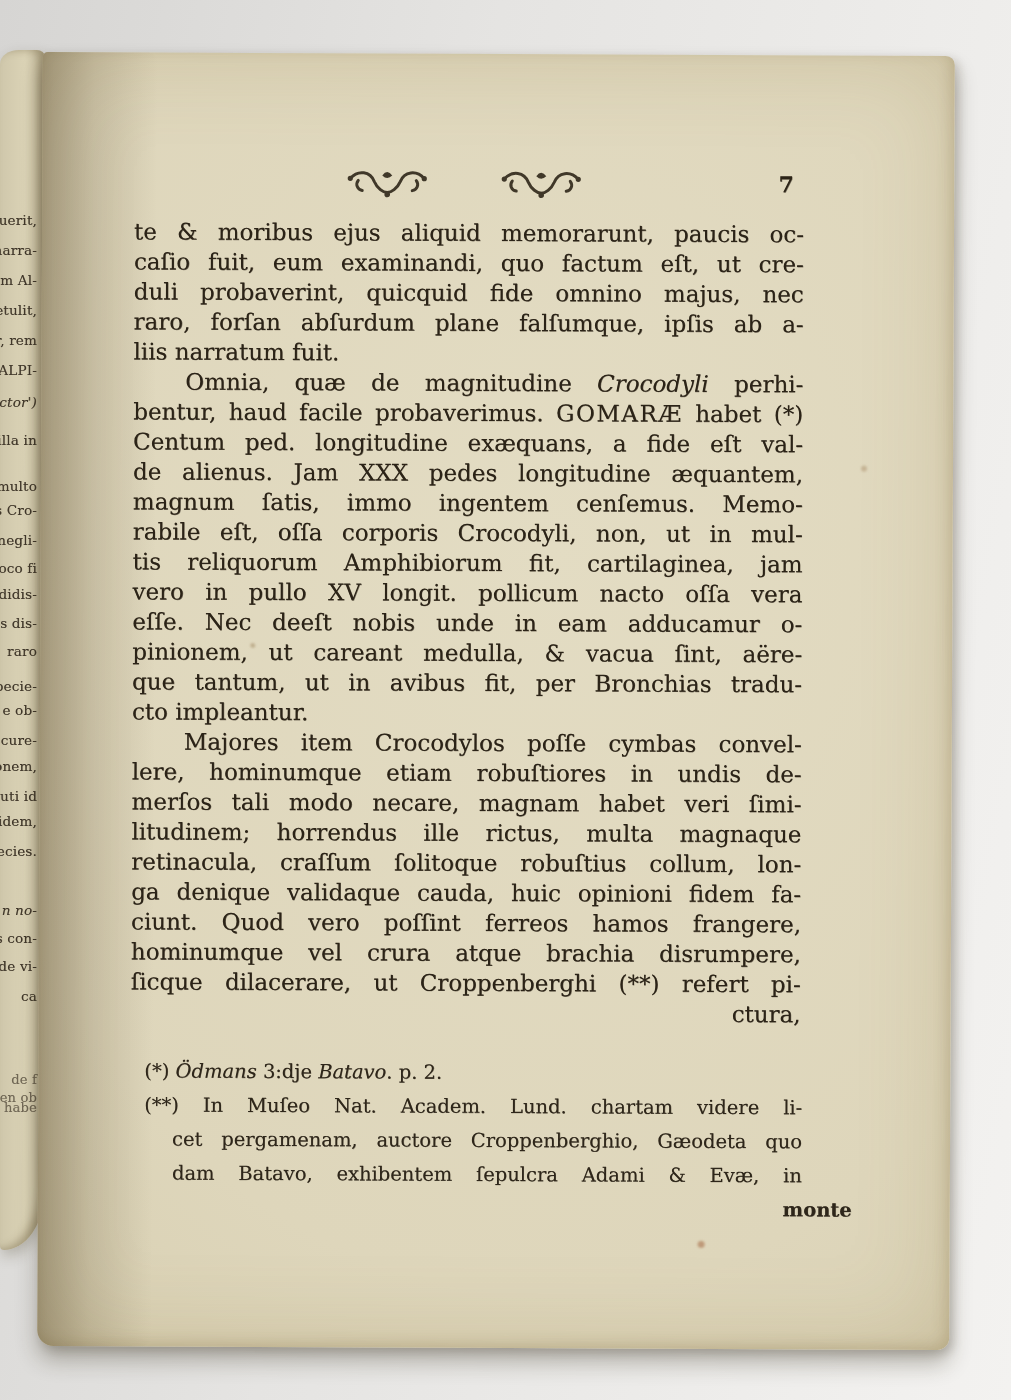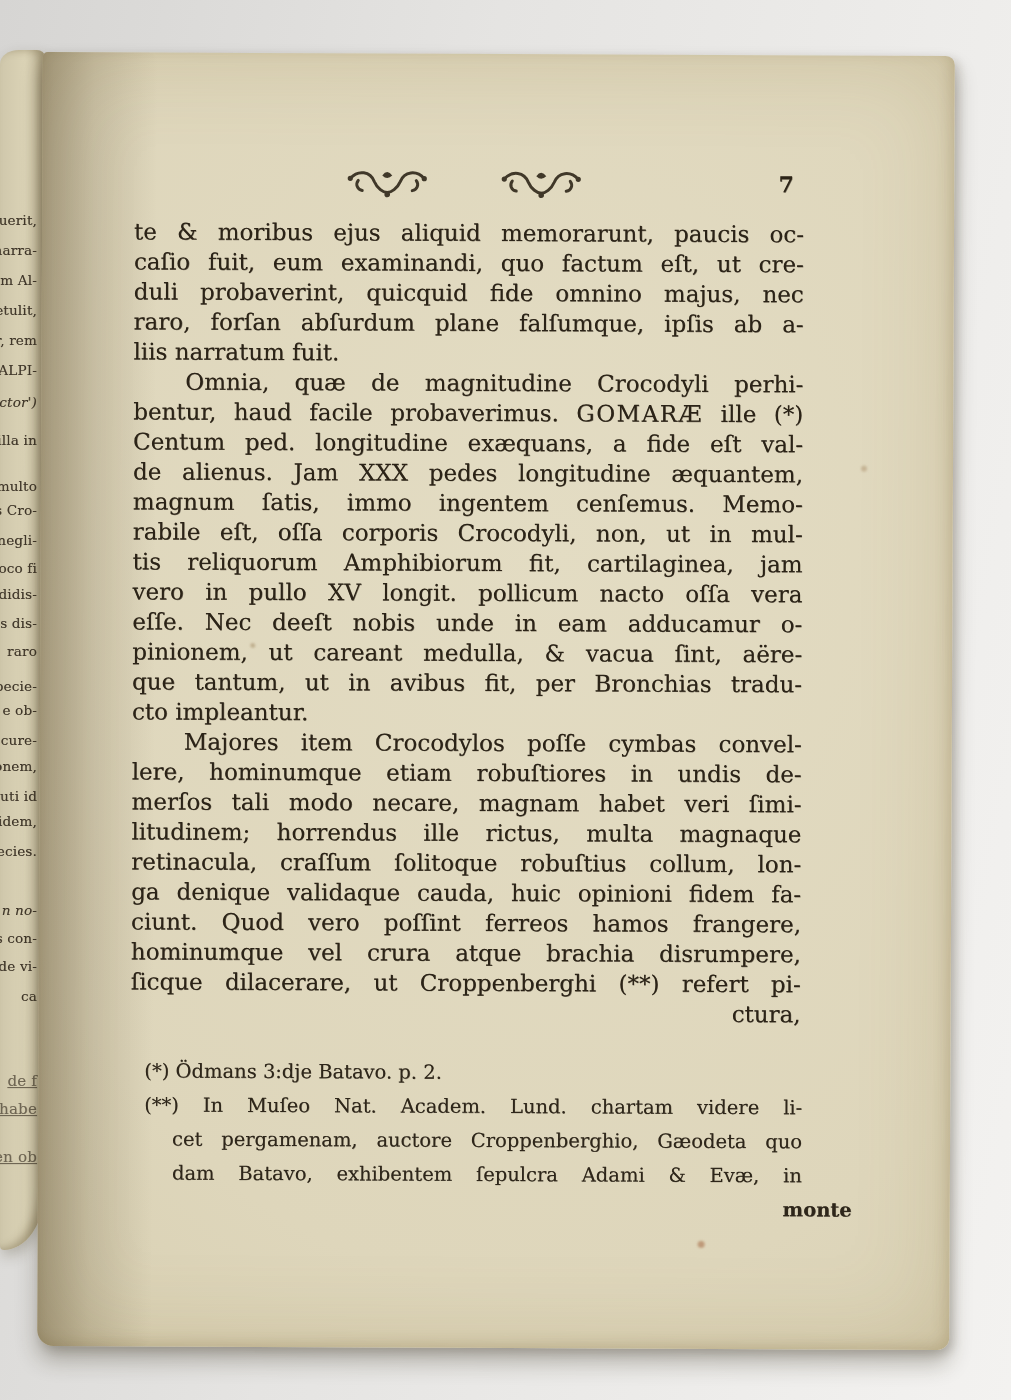--- a/index.html
+++ b/index.html
@@ -16,21 +16,21 @@
     background:linear-gradient(to right,#cfc7ab 0%,#dbd3b6 55%,#c7bea1 100%);
     border-radius:28px 12px 60px 6px / 20px 10px 90px 6px;
     box-shadow:inset -7px 0 9px rgba(92,76,42,.38), 2px 6px 14px rgba(60,50,25,.25);
   }
   .fragments{position:absolute;left:0;top:0;width:41px;height:1400px;overflow:hidden;}
   .frag{
     position:absolute;right:4px;white-space:nowrap;
     font-size:13.5px;color:#40372a;letter-spacing:.2px;
     text-shadow:.3px .3px .3px rgba(64,55,42,.45);
   }
-  .frag.faded{opacity:.68;font-size:15px;text-decoration:underline;}
+  .frag.faded{opacity:.68;font-size:13px;}
 
   
   .page{
     position:absolute;left:40px;top:54px;width:912px;height:1294px;
     transform:rotate(.25deg);
     background:radial-gradient(120% 105% at 56% 38%, #e3dcc3 0%, #ded6bb 55%, #d2c9a9 100%);
     border-radius:5px 9px 12px 16px;
     box-shadow:0 14px 22px rgba(48,40,20,.30), 4px 4px 10px rgba(48,40,20,.18),
        inset 0 0 95px rgba(128,103,52,.20), inset -4px -4px 14px rgba(112,92,46,.22);
   }
@@ -56,21 +56,21 @@
   .body-text{
     position:absolute;left:92px;top:164px;width:670px;
     font-size:23px;line-height:30px;color:#2b2317;
     text-shadow:.35px .35px .45px rgba(43,35,23,.55);
   }
   .line{min-height:30px;}
   .line.a-j{text-align:justify;text-align-last:justify;}
   .line.a-l{text-align:left;}
   .line.a-r{text-align:right;}
   .line.ind{text-indent:52px;}
-  .it{}
+  .it{font-style:italic;}
   .caps{letter-spacing:1.5px;}
 
   .footnotes{
     position:absolute;left:106px;top:1002px;width:658px;
     font-size:19.5px;line-height:34px;color:#2e261a;
     text-shadow:.3px .3px .4px rgba(46,38,26,.5);
   }
   .fline{min-height:34px;}
   .fline.a-j{text-align:justify;text-align-last:justify;}
   .fline.hang{padding-left:28px;}
@@ -104,21 +104,21 @@
       <span class="frag" style="top: 758px;">onem,</span>
       <span class="frag" style="top: 788px; padding-left: 20px;">uti id</span>
       <span class="frag" style="top: 813px;">cidem,</span>
       <span class="frag" style="top: 843px;">pecies.</span>
       <span class="frag" style="top: 902px; font-style: italic;">n no-</span>
       <span class="frag" style="top: 930px;">s con-</span>
       <span class="frag" style="top: 958px;">de vi-</span>
       <span class="frag" style="top: 988px;">ca</span>
       <span class="frag faded" style="top: 1072px;">de f</span>
       <span class="frag faded" style="top: 1100px;">habe</span>
-      <span class="frag faded" style="top: 1148px;">en ob</span>
+      <span class="frag faded" style="top: 1090px;">en ob</span>
     </div>
 
   <div class="page">
     <div class="gutter"></div>
 
     <div class="spot" style="left:660px;top:1186px;width:7px;height:7px;background:rgba(150,80,40,.45);filter:blur(1px);"></div>
     <div class="spot" style="left:210px;top:590px;width:5px;height:5px;background:rgba(130,95,50,.35);filter:blur(1px);"></div>
     <div class="spot" style="left:820px;top:410px;width:6px;height:6px;background:rgba(140,100,55,.3);filter:blur(1.2px);"></div>
 
     <div class="ornament-row">
@@ -154,21 +154,21 @@
 
     <div class="page-number">7</div>
 
     <div class="body-text" id="body-text">
         <div class="line a-j"><span>te &amp; moribus ejus aliquid memorarunt, paucis oc-</span></div>
         <div class="line a-j"><span>caſio fuit, eum examinandi, quo factum eſt, ut cre-</span></div>
         <div class="line a-j"><span>duli probaverint, quicquid fide omnino majus, nec</span></div>
         <div class="line a-j"><span>raro, forſan abſurdum plane falſumque, ipſis ab a-</span></div>
         <div class="line a-l"><span>liis narratum fuit.</span></div>
         <div class="line a-j ind"><span>Omnia, quæ de magnitudine </span><span class="it">Crocodyli</span><span> perhi-</span></div>
-        <div class="line a-j"><span>bentur, haud facile probaverimus. </span><span class="caps">GOMARÆ</span><span> ille (*)</span></div>
+        <div class="line a-j"><span>bentur, haud facile probaverimus. </span><span class="caps">GOMARÆ</span><span> habet (*)</span></div>
         <div class="line a-j"><span>Centum ped. longitudine exæquans, a fide eſt val-</span></div>
         <div class="line a-j"><span>de alienus. Jam XXX pedes longitudine æquantem,</span></div>
         <div class="line a-j"><span>magnum ſatis, immo ingentem cenſemus. Memo-</span></div>
         <div class="line a-j"><span>rabile eſt, oſſa corporis Crocodyli, non, ut in mul-</span></div>
         <div class="line a-j"><span>tis reliquorum Amphibiorum fit, cartilaginea, jam</span></div>
         <div class="line a-j"><span>vero in pullo XV longit. pollicum nacto oſſa vera</span></div>
         <div class="line a-j"><span>eſſe. Nec deeſt nobis unde in eam adducamur o-</span></div>
         <div class="line a-j"><span>pinionem, ut careant medulla, &amp; vacua ſint, aëre-</span></div>
         <div class="line a-j"><span>que tantum, ut in avibus fit, per Bronchias tradu-</span></div>
         <div class="line a-l"><span>cto impleantur.</span></div>

